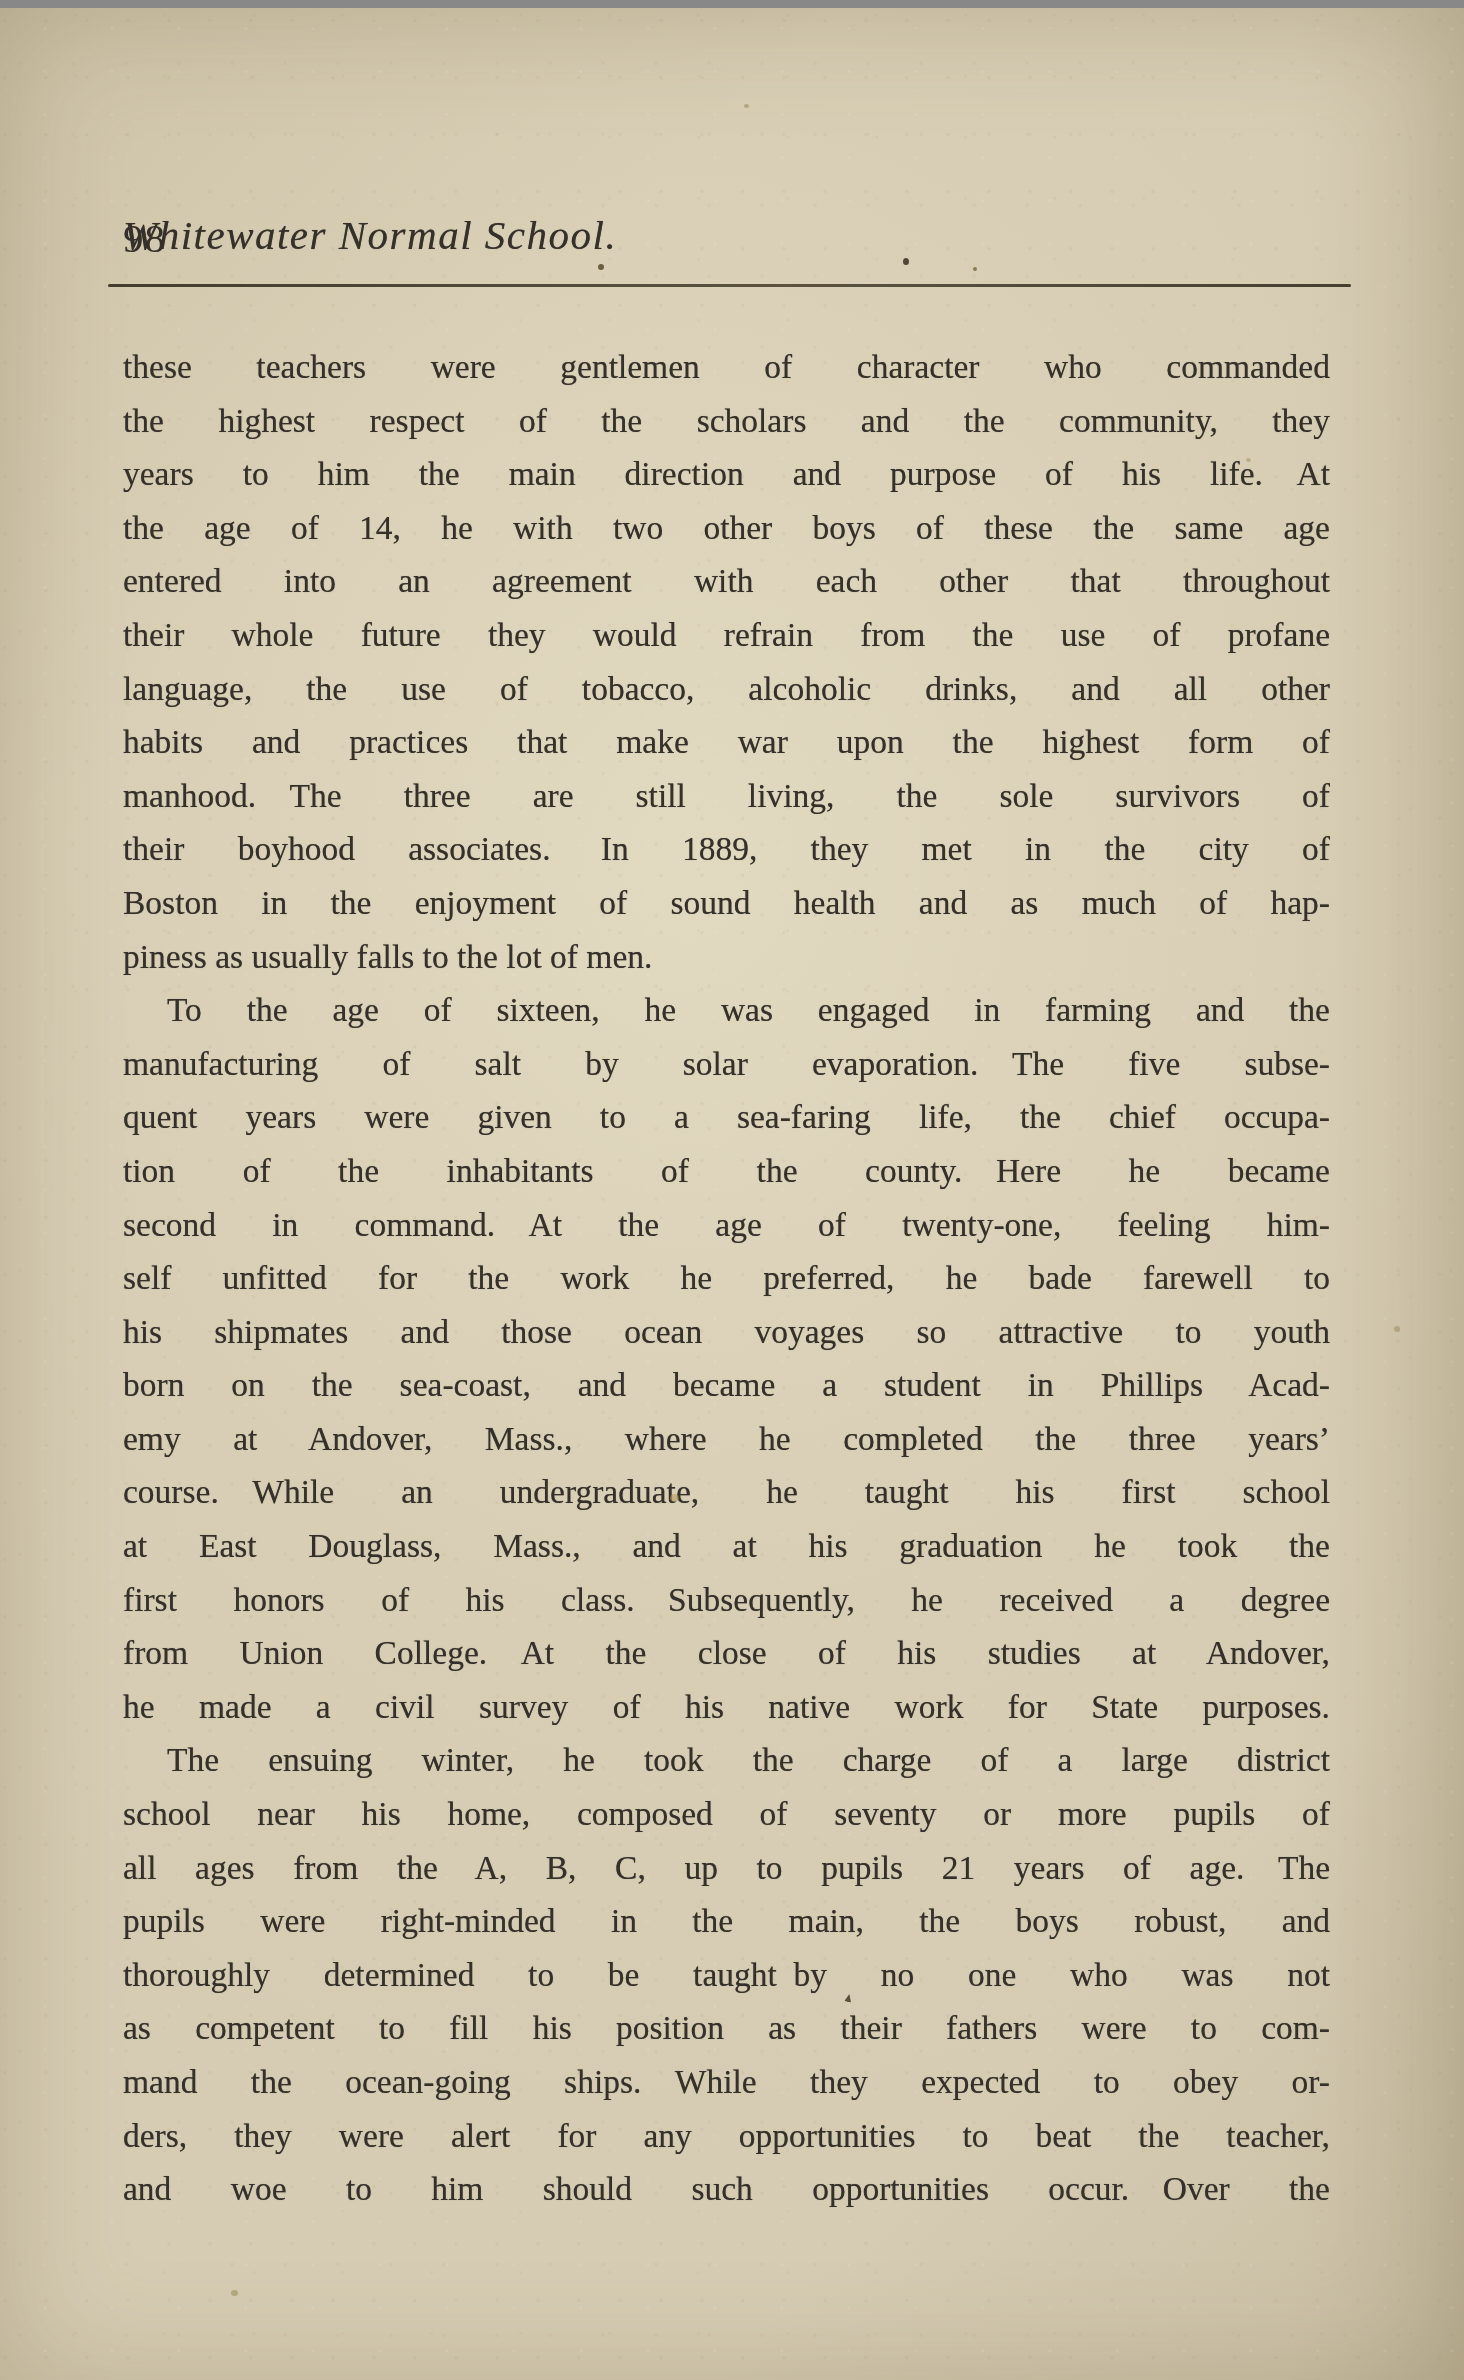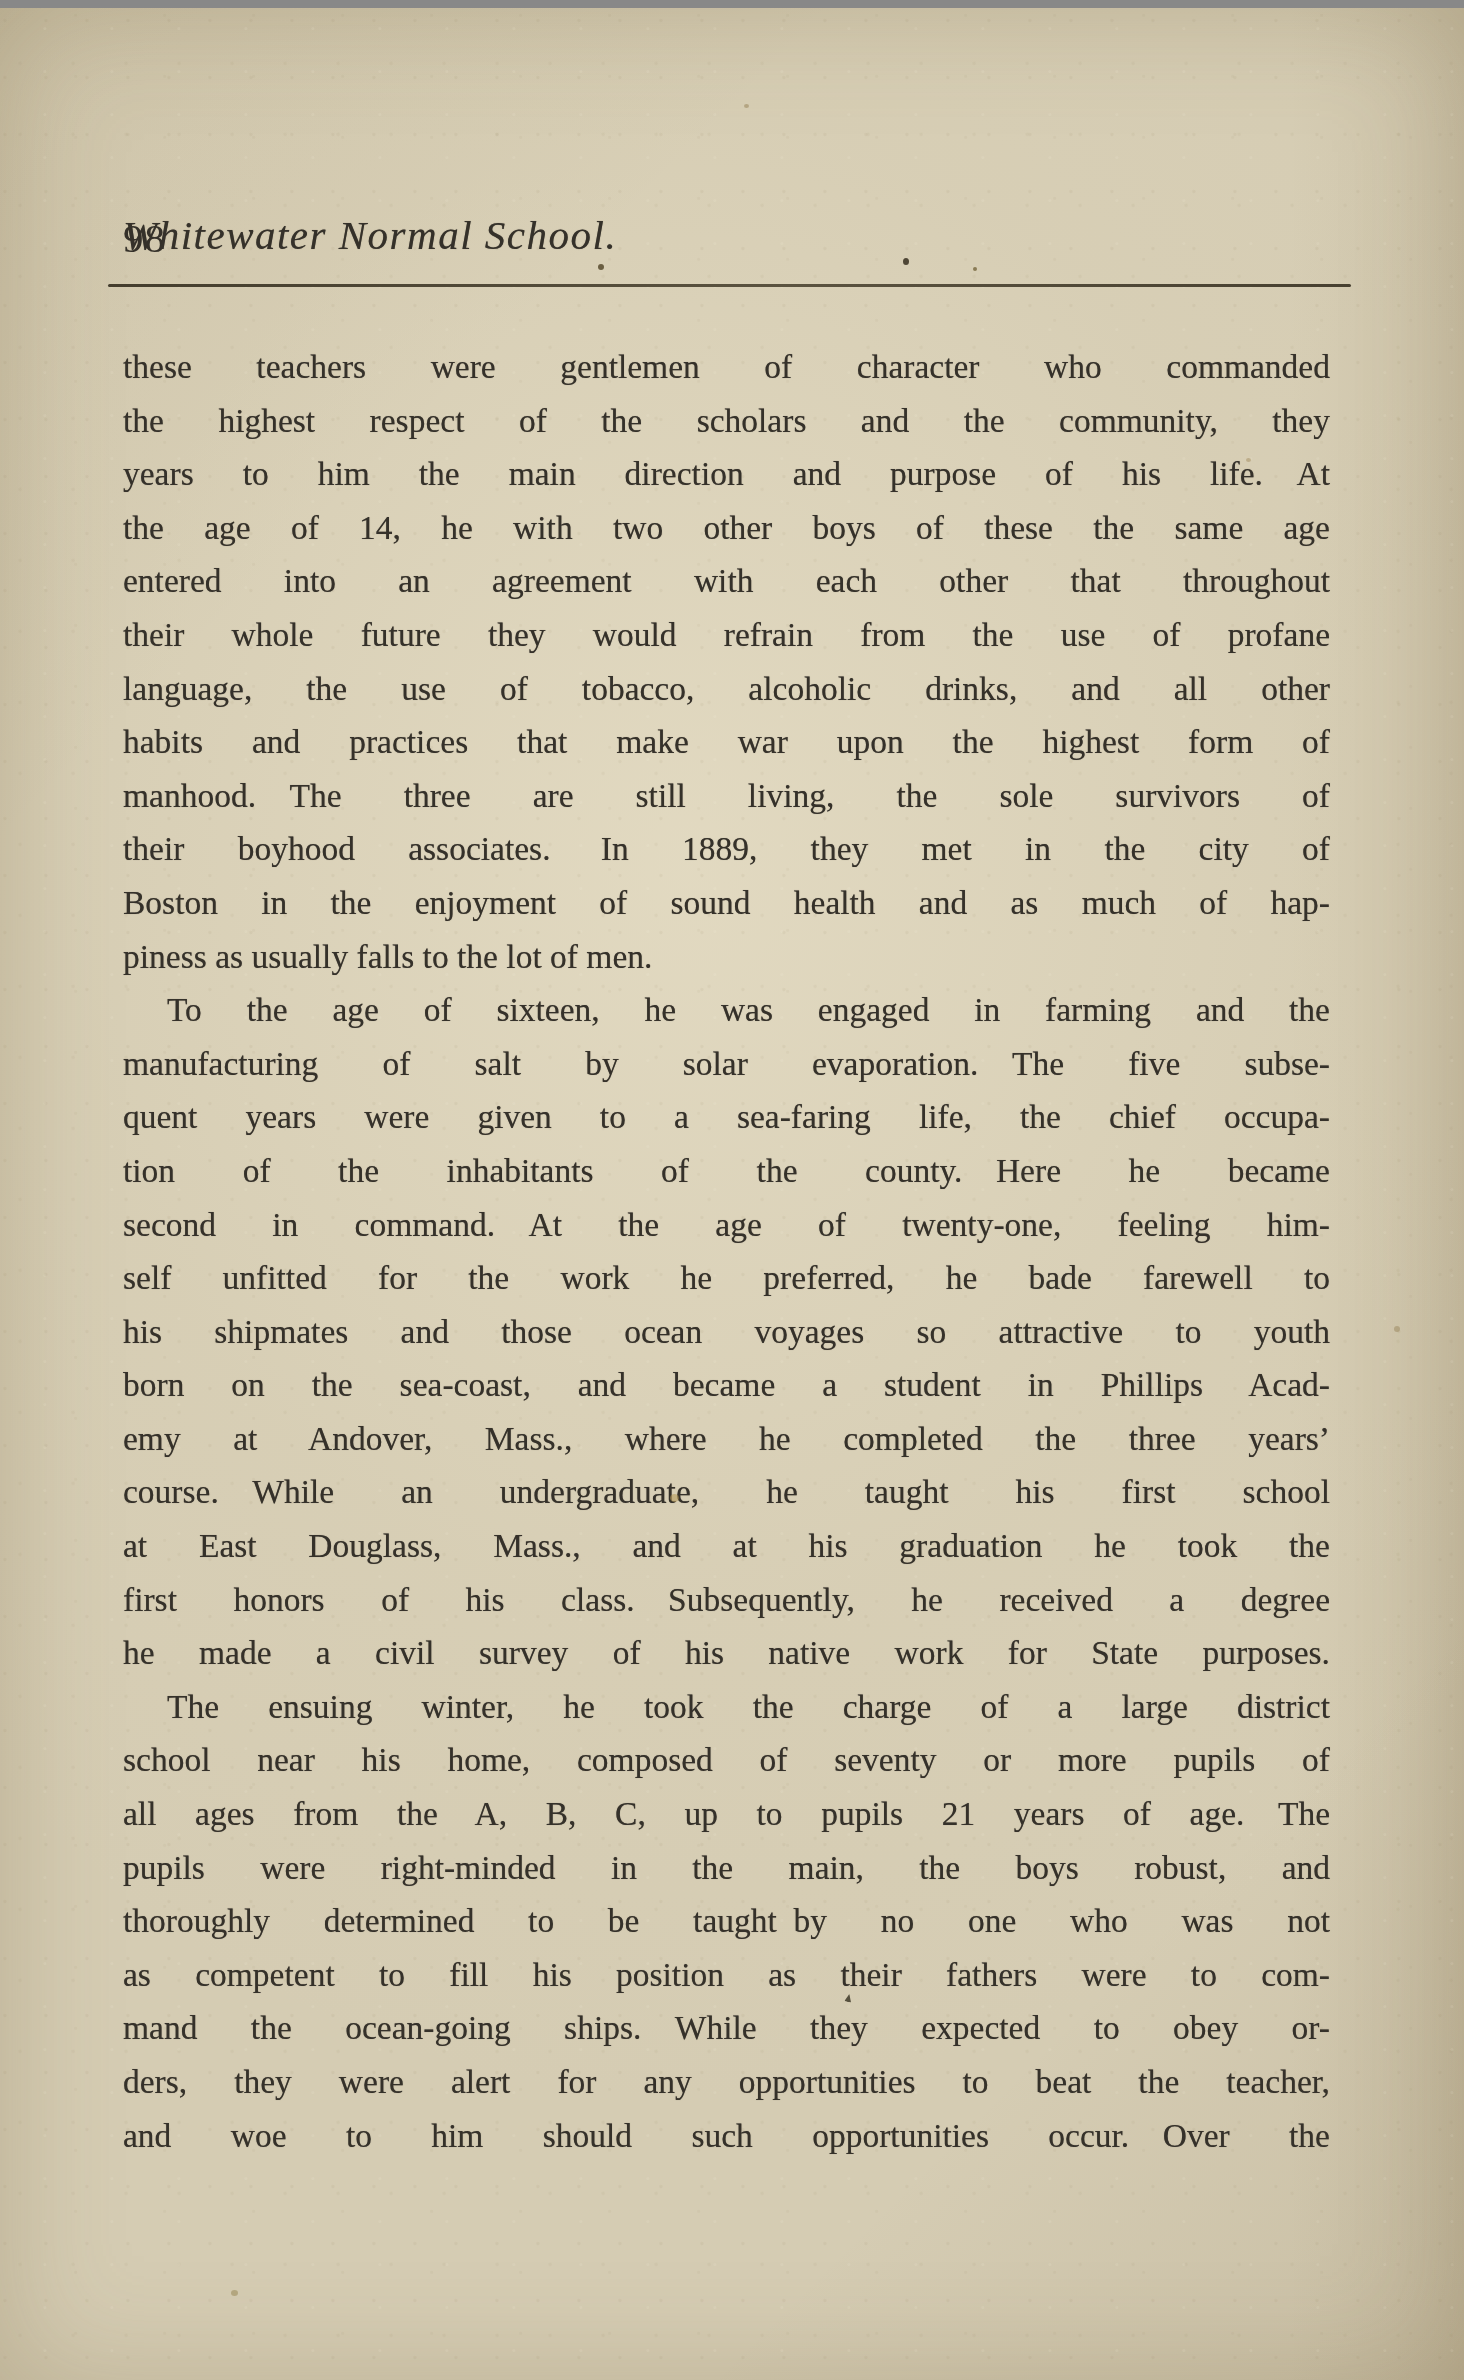--- a/index.html
+++ b/index.html
@@ -90,20 +90,21 @@
       <div class="line">quent years were given to a sea-faring life, the chief occupa-</div>
       <div class="line">tion of the inhabitants of the county.  Here he became</div>
       <div class="line">second in command.  At the age of twenty-one, feeling him-</div>
       <div class="line">self unfitted for the work he preferred, he bade farewell to</div>
       <div class="line">his shipmates and those ocean voyages so attractive to youth</div>
       <div class="line">born on the sea-coast, and became a student in Phillips Acad-</div>
       <div class="line">emy at Andover, Mass., where he completed the three years’</div>
       <div class="line">course.  While an undergraduate, he taught his first school</div>
       <div class="line">at East Douglass, Mass., and at his graduation he took the</div>
       <div class="line">first honors of his class.  Subsequently, he received a degree</div>
+      <div class="line">from Union College.  At the close of his studies at Andover,</div>
       <div class="line">he made a civil survey of his native work for State purposes.</div>
       <div class="line indent">The ensuing winter, he took the charge of a large district</div>
       <div class="line">school near his home, composed of seventy or more pupils of</div>
       <div class="line">all ages from the A, B, C, up to pupils 21 years of age.  The</div>
       <div class="line">pupils were right-minded in the main, the boys robust, and</div>
       <div class="line">thoroughly determined to be taught by no one who was not</div>
       <div class="line">as competent to fill his position as their fathers were to com-</div>
       <div class="line">mand the ocean-going ships.  While they expected to obey or-</div>
       <div class="line">ders, they were alert for any opportunities to beat the teacher,</div>
       <div class="line">and woe to him should such opportunities occur.  Over the</div>

